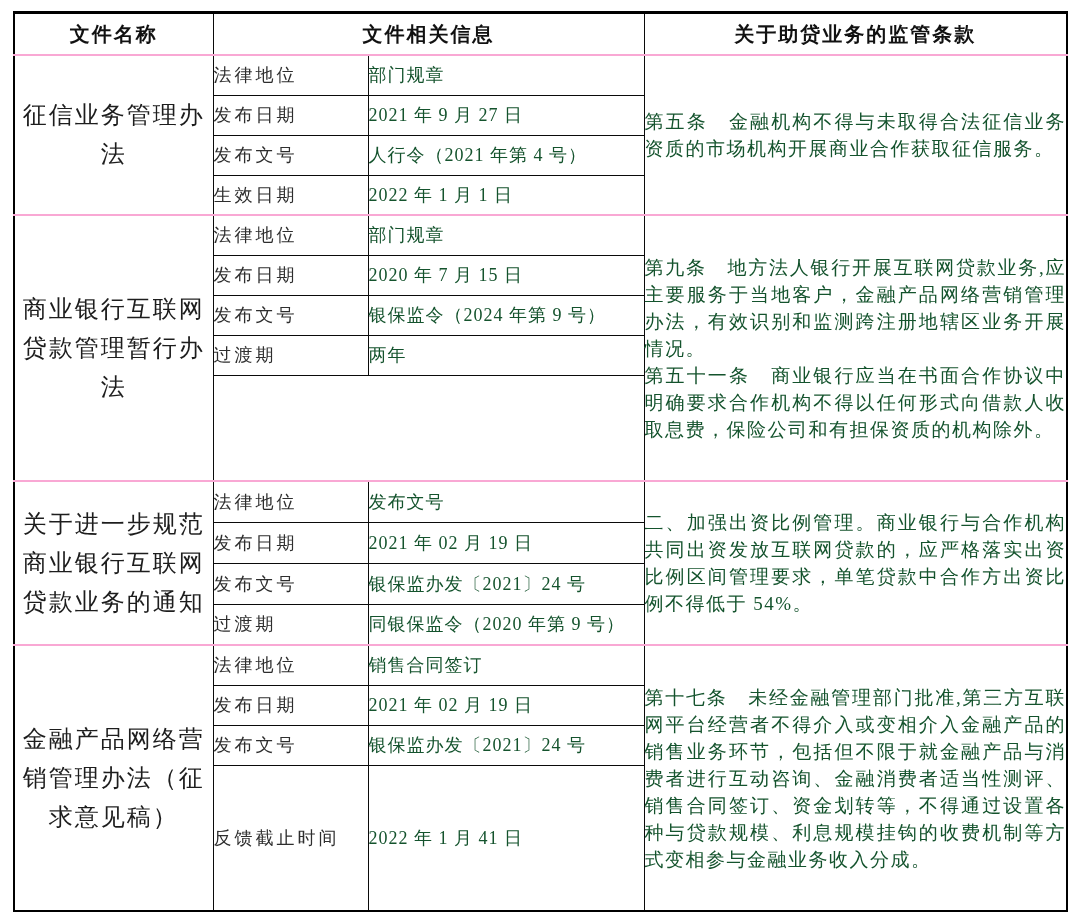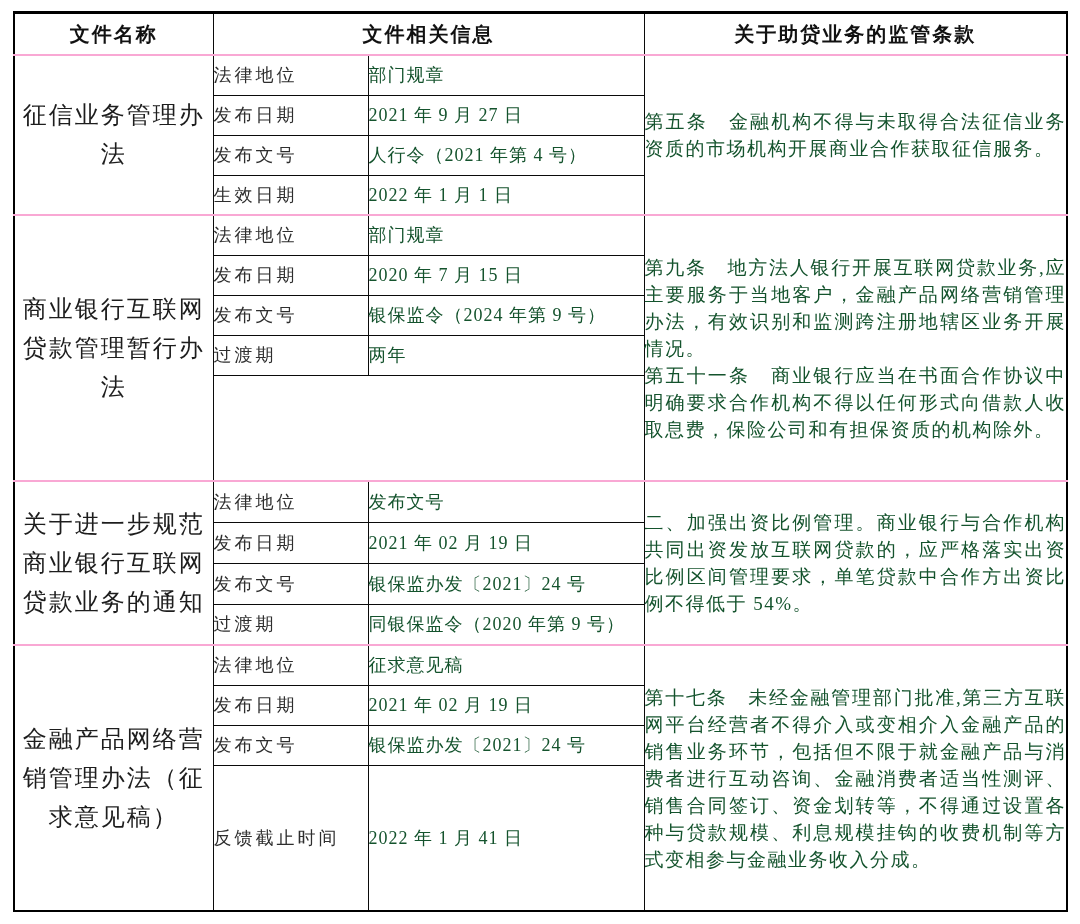--- a/index.html
+++ b/index.html
@@ -179,21 +179,21 @@
       <td class="val">银保监办发〔2021〕24 号</td>
     </tr>
     <tr class="h41">
       <td class="lbl">过渡期</td>
       <td class="val">同银保监令（2020 年第 9 号）</td>
     </tr>
 
     <tr class="h40 sec">
       <td class="doc" rowspan="4">金融产品网络营销管理办法（征求意见稿）</td>
       <td class="lbl">法律地位</td>
-      <td class="val">征求意见稿</td>
+      <td class="val">销售合同签订</td>
       <td class="prov" rowspan="4">
         <p>第十七条　未经金融管理部门批准,第三方互联网平台经营者不得介入或变相介入金融产品的销售业务环节，包括但不限于就金融产品与消费者进行互动咨询、金融消费者适当性测评、销售合同签订、资金划转等，不得通过设置各种与贷款规模、利息规模挂钩的收费机制等方式变相参与金融业务收入分成。</p>
       </td>
     </tr>
     <tr class="h40">
       <td class="lbl">发布日期</td>
       <td class="val">2021 年 02 月 19 日</td>
     </tr>
     <tr class="h40">
       <td class="lbl">发布文号</td>

